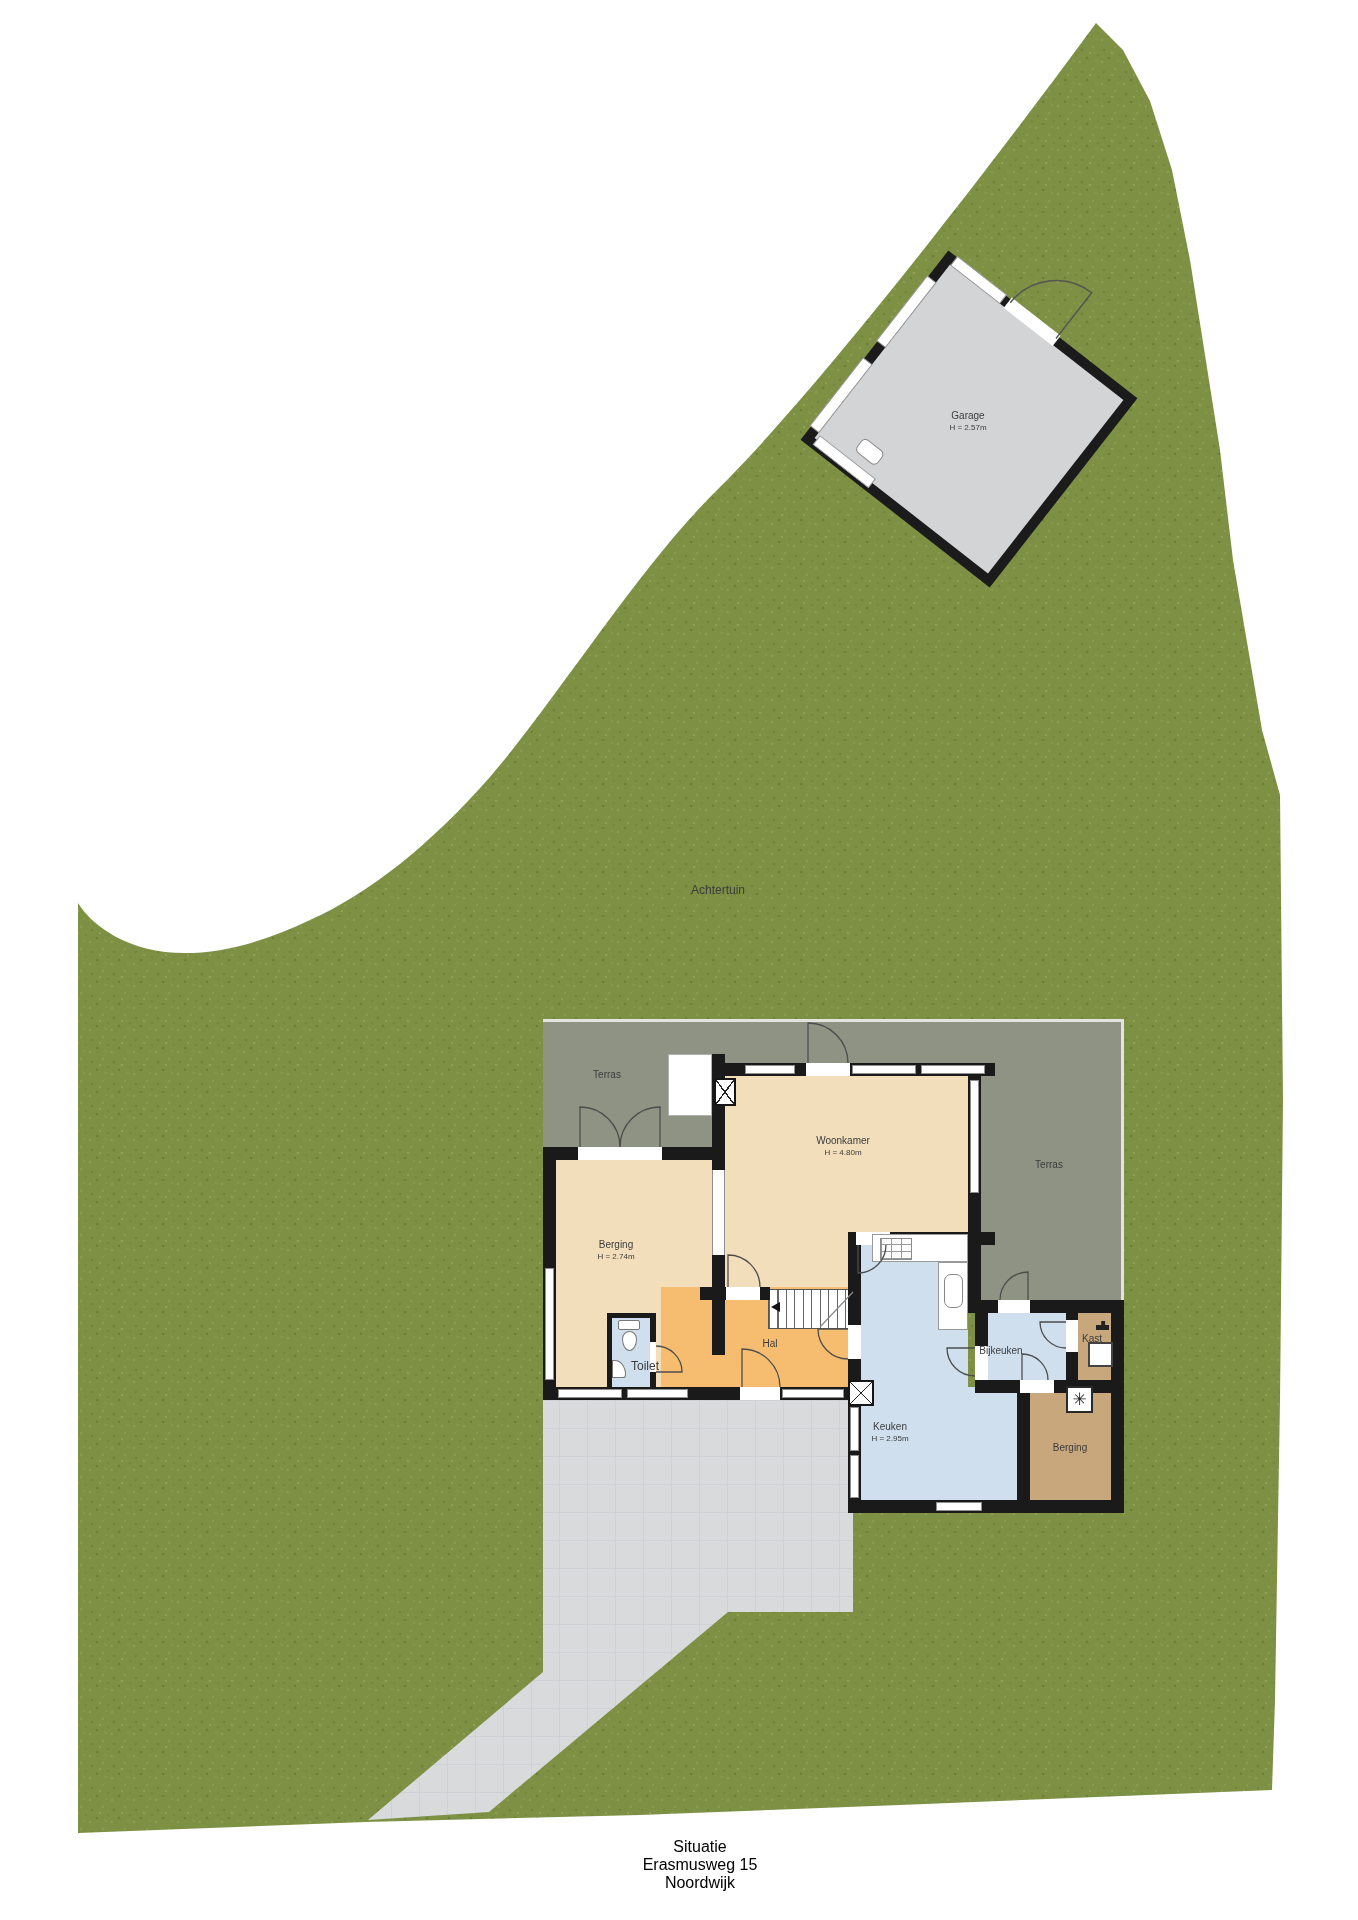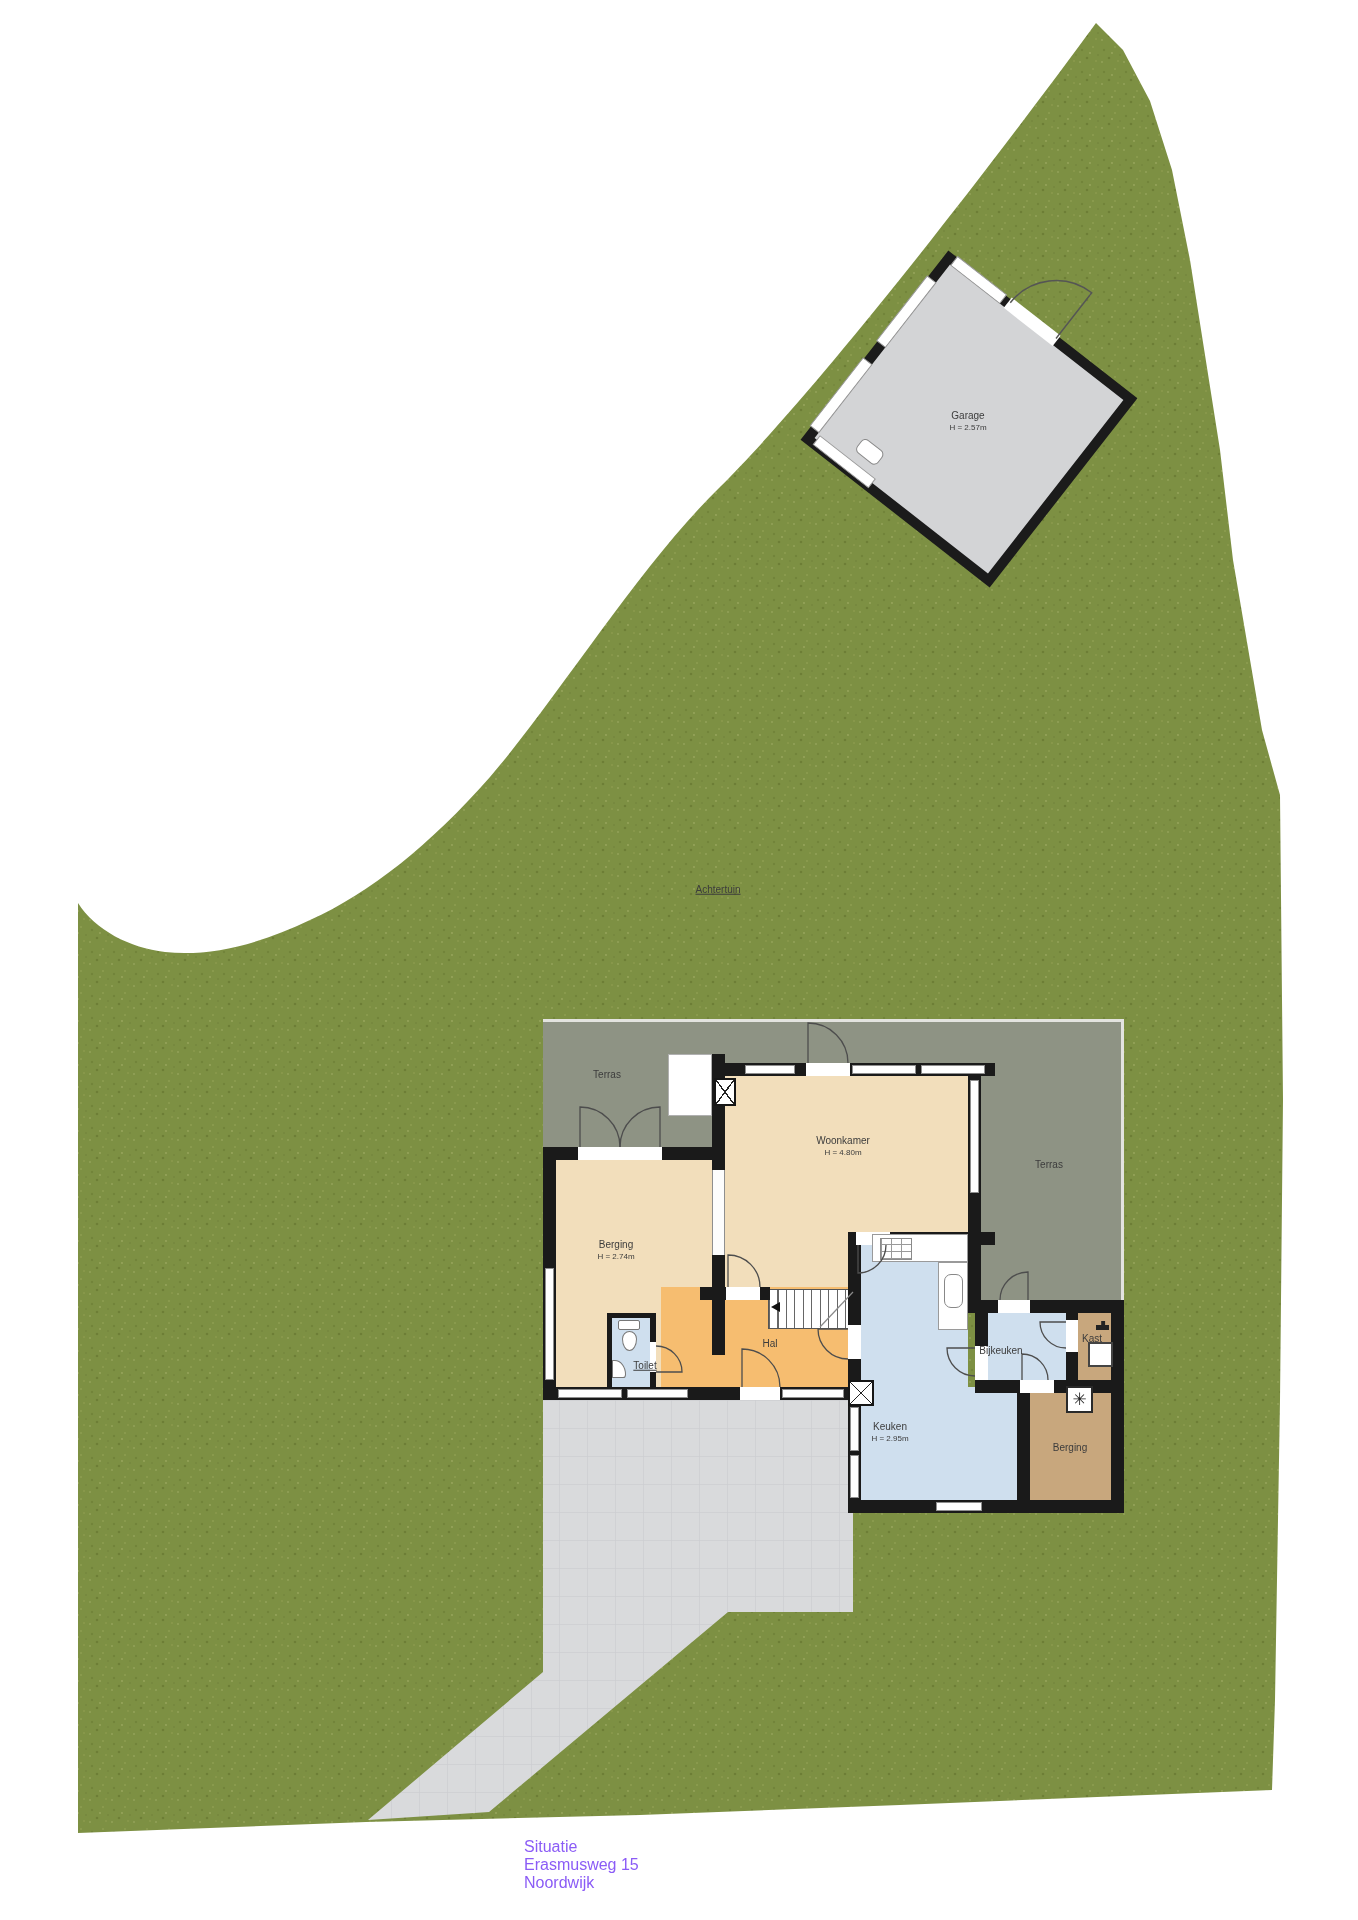--- a/index.html
+++ b/index.html
@@ -9,35 +9,35 @@
   .abs{position:absolute;box-sizing:border-box;}
   .room{position:absolute;}
   .wall{position:absolute;background:var(--c-wall);}
   .win{position:absolute;background:#fff;border:1px solid #8f8f8f;box-sizing:border-box;}
   .gap{position:absolute;background:#fff;}
   .glass{position:absolute;background:#fdfdfd;border-left:1px solid #8f8f8f;border-right:1px solid #8f8f8f;box-sizing:border-box;}
   .edge{position:absolute;background:#e3e3df;}
   .lbl{position:absolute;transform:translate(-50%,-50%);text-align:center;color:#3c3c3c;line-height:1.25;white-space:nowrap;}
   .lbl .nm{font-size:10px;}
   .lbl .ht{font-size:8px;}
-  .lbl-xs{font-size:10px;text-decoration:underline;}
+  .lbl-xs{font-size:12px;}
   .stairs{position:absolute;background:#fff;border:1px solid #555;
           background-image:repeating-linear-gradient(90deg,#666 0 1px,transparent 1px 8.5px);}
   .arrow-left{position:absolute;width:0;height:0;border-top:5px solid transparent;border-bottom:5px solid transparent;border-right:9px solid #111;}
   .icon-box{position:absolute;background:#fff;border:1px solid #777;box-sizing:border-box;}
   .xbox{position:absolute;background:
      linear-gradient(to top right,transparent calc(50% - .7px),#222 calc(50% - .7px),#222 calc(50% + .7px),transparent calc(50% + .7px)),
      linear-gradient(to bottom right,transparent calc(50% - .7px),#222 calc(50% - .7px),#222 calc(50% + .7px),transparent calc(50% + .7px)),#fff;
      border:2px solid #161616;box-sizing:border-box;}
   .stove{position:absolute;background:#fff;border:1px solid #8a8a8a;box-sizing:border-box;
      background-image:repeating-linear-gradient(0deg,#9a9a9a 0 1px,transparent 1px 7px),
                       repeating-linear-gradient(90deg,#9a9a9a 0 1px,transparent 1px 10px);}
   .fanbox{position:absolute;background:#fff;border:2px solid #2a2a2a;box-sizing:border-box;
      display:flex;align-items:center;justify-content:center;font-size:17px;color:#1c1c1c;}
-  .title{position:absolute;left:524px;top:1838px;width:400px;color:#8b5cf6;
+  .title{position:absolute;left:500px;top:1838px;width:400px;text-align:center;color:#000000;
          font-size:16px;line-height:18px;}
 </style>
 </head>
 <body>
 
 <div id="stage">
 
   <svg width="1358" height="1920" viewBox="0 0 1358 1920">
     <defs>
       <pattern id="grassP" width="22" height="22" patternUnits="userSpaceOnUse">

